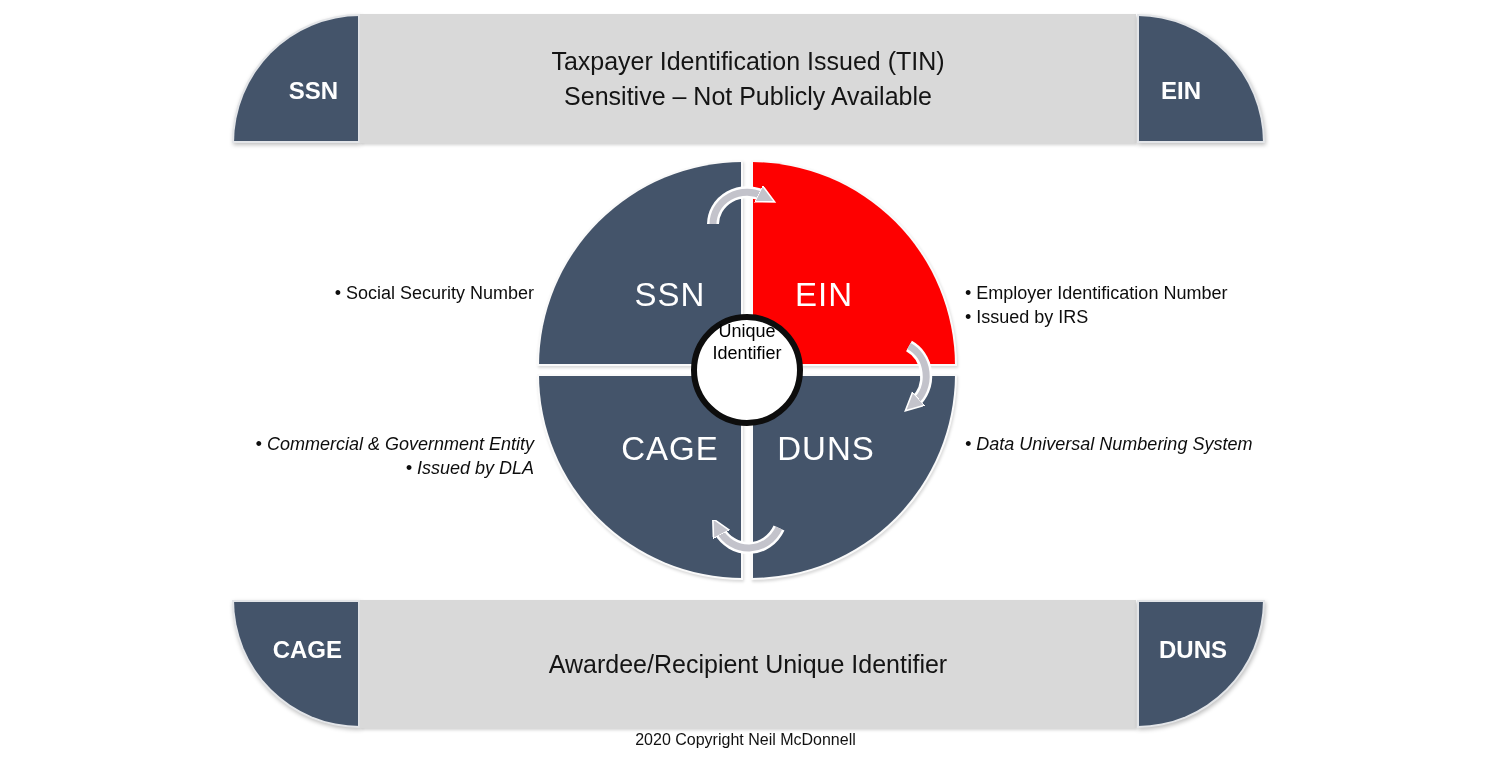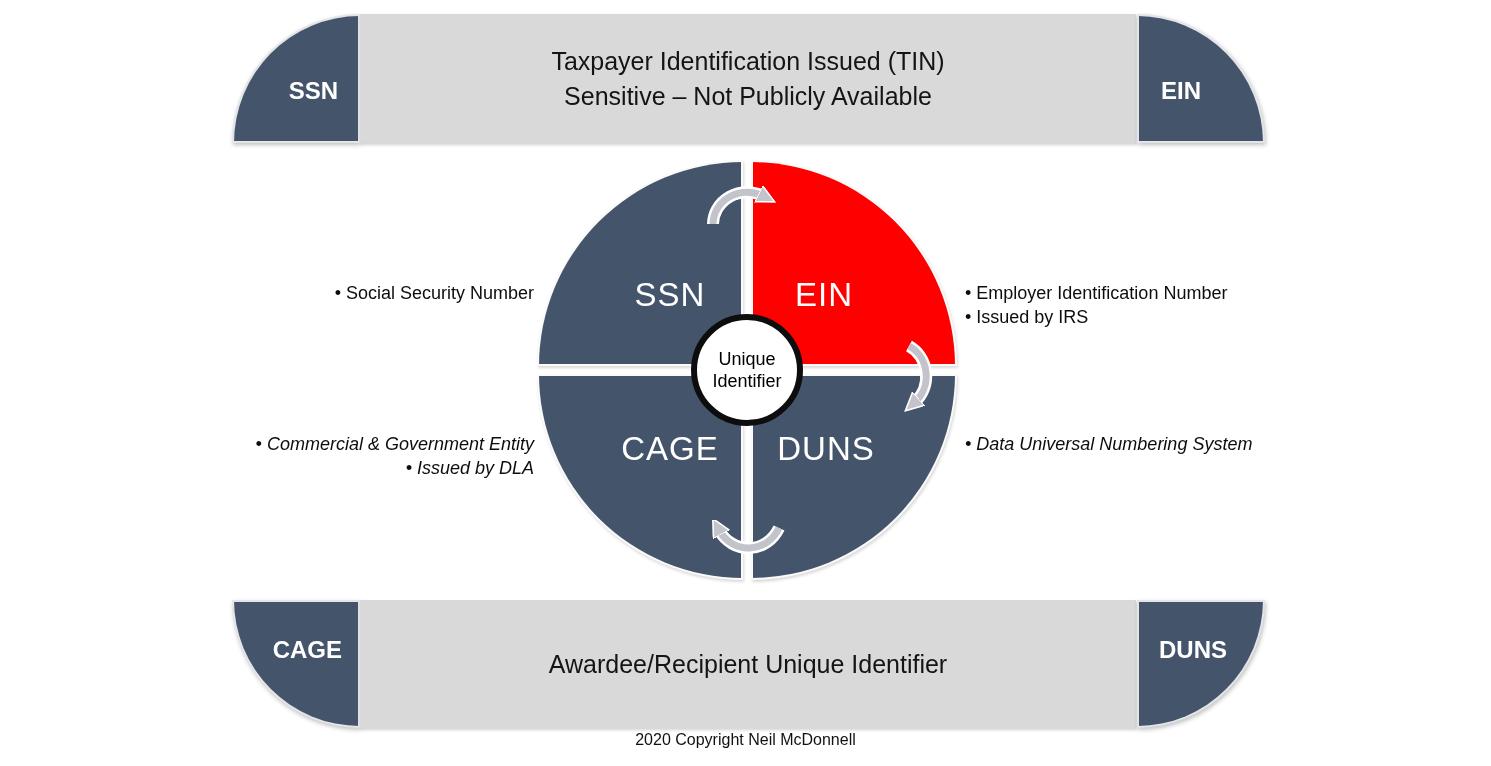--- a/index.html
+++ b/index.html
@@ -44,21 +44,21 @@
   }
   .q-label.ssn  { left:133px; top:135px; }
   .q-label.ein  { left:287px; top:135px; }
   .q-label.cage { left:133px; top:289px; }
   .q-label.duns { left:289px; top:289px; }
 
   .hub {
     position:absolute; left:210px; top:210px; transform:translate(-50%,-50%);
     width:100px; height:100px; border-radius:50%;
     background:#ffffff; border:6px solid #0d0d0d;
-    display:flex; flex-direction:column; justify-content:center; align-items:center;
+    display:flex; flex-direction:column; align-items:center;
     font-size:18px; color:#000000; line-height:22px; text-align:center;
   }
 
   .arrow { position:absolute; }
   .arrow.top    { left:166px; top:22px; }
   .arrow.right  { left:364px; top:178px; }
   .arrow.bottom { left:166px; top:360px; }
 
   
   .note { position:absolute; font-size:18px; color:#0d0d0d; line-height:24px; white-space:nowrap; }

